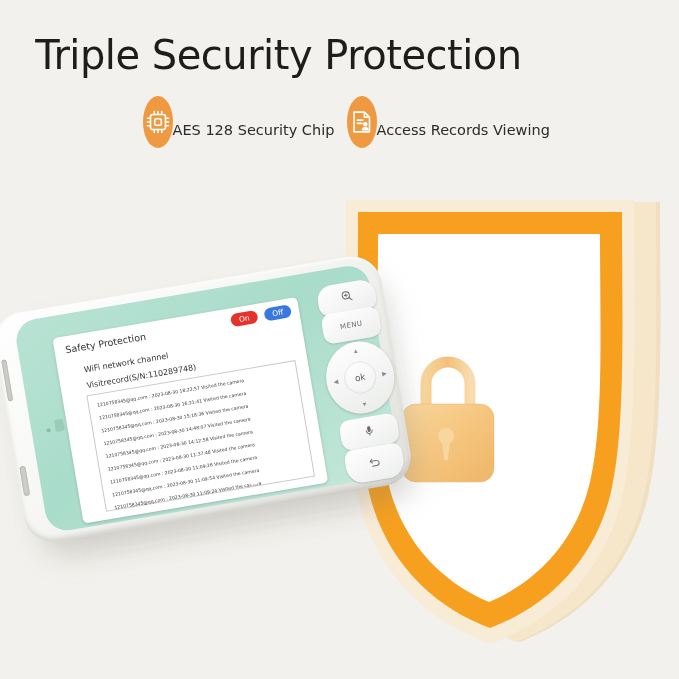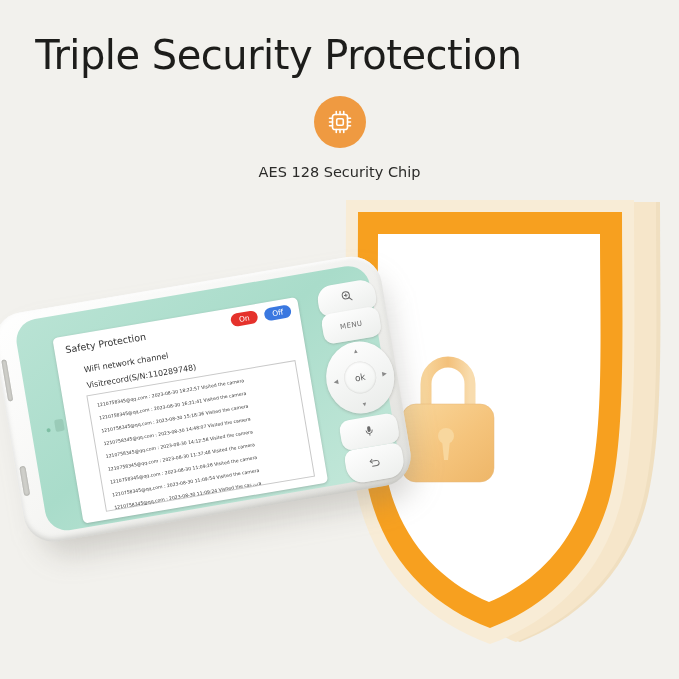--- a/index.html
+++ b/index.html
@@ -35,21 +35,20 @@
     top: 96px;
     left: 0;
     width: 679px;
     display: flex;
     justify-content: center;
     align-items: flex-start;
     gap: 36px;
   }
   .feature {
     display: flex;
-    flex-direction: column;
     align-items: center;
     text-align: center;
   }
   .feature-icon {
     width: 52px;
     height: 52px;
     border-radius: 50%;
     background: #ef9a41;
     display: flex;
     align-items: center;
@@ -316,20 +315,32 @@
       <svg width="30" height="30" viewBox="0 0 32 32" fill="none" stroke="#ffffff" stroke-width="1.7">
         <rect x="8" y="8" width="16" height="16" rx="2.5"></rect>
         <rect x="12.5" y="12.5" width="7" height="7" rx="1.3"></rect>
         <path d="M12 8V4.8M16 8V4.8M20 8V4.8M12 24v3.2M16 24v3.2M20 24v3.2M8 12H4.8M8 16H4.8M8 20H4.8M24 12h3.2M24 16h3.2M24 20h3.2" stroke-linecap="round"></path>
       </svg>
     </div>
     <div class="feature-label">AES 128 Security Chip</div>
   </div>
 
 
+  <div class="feature f2">
+    <div class="feature-icon">
+      <svg width="30" height="30" viewBox="0 0 32 32" fill="none" stroke="#ffffff" stroke-width="1.7">
+        <path d="M7.5 5.5h11l5.5 5.3v15.7h-16.5z" stroke-linejoin="round"></path>
+        <path d="M18.5 5.5v5.3h5.5" stroke-linejoin="round"></path>
+        <path d="M11 14h6M11 17.5h5" stroke-linecap="round"></path>
+        <circle cx="19.5" cy="18.5" r="2.4" fill="#ffffff" stroke="none"></circle>
+        <path d="M15.6 25c0-2.3 1.8-4 3.9-4s3.9 1.7 3.9 4z" fill="#ffffff" stroke="none"></path>
+      </svg>
+    </div>
+    <div class="feature-label">Access Records Viewing</div>
+  </div>
 
 </div>
 
 <div class="shield-wrap">
   <svg class="shield-layer" viewBox="0 0 346 452" fill="none">
 
     <path d="M44 6 L330 6 C330 120 334 230 318 300 C300 378 246 424 190 446 C134 424 80 378 62 300 C46 230 50 120 50 6 Z" fill="#efddbe" opacity="0.95" transform="translate(8,0)"></path>
     <path d="M44 6 L330 6 C330 120 334 230 318 300 C300 378 246 424 190 446 C134 424 80 378 62 300 C46 230 50 120 50 6 Z" fill="#f6e6ca" transform="translate(4,0)"></path>
 
     <path d="M22 4 L312 4 C312 120 316 232 300 302 C282 380 228 426 168 448 C108 426 54 380 36 302 C20 232 24 120 24 4 Z" fill="#f8ecd6"></path>

